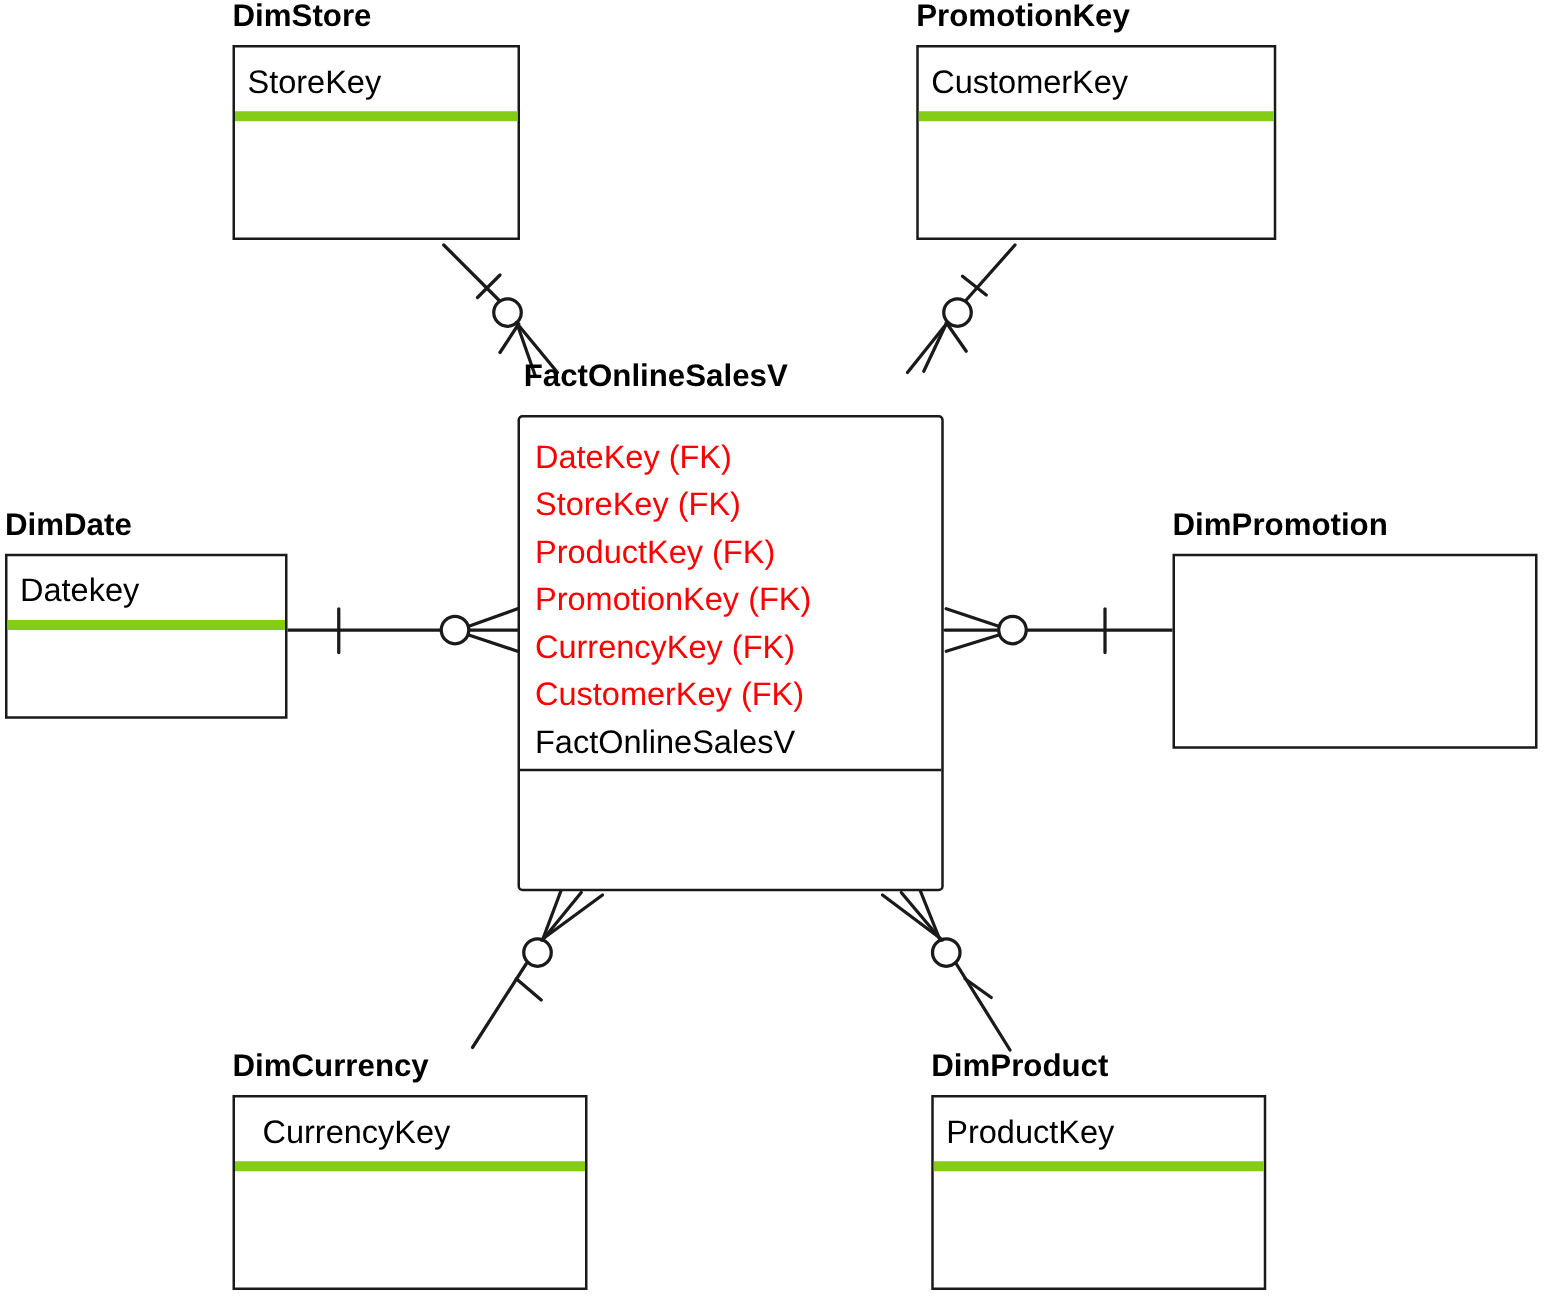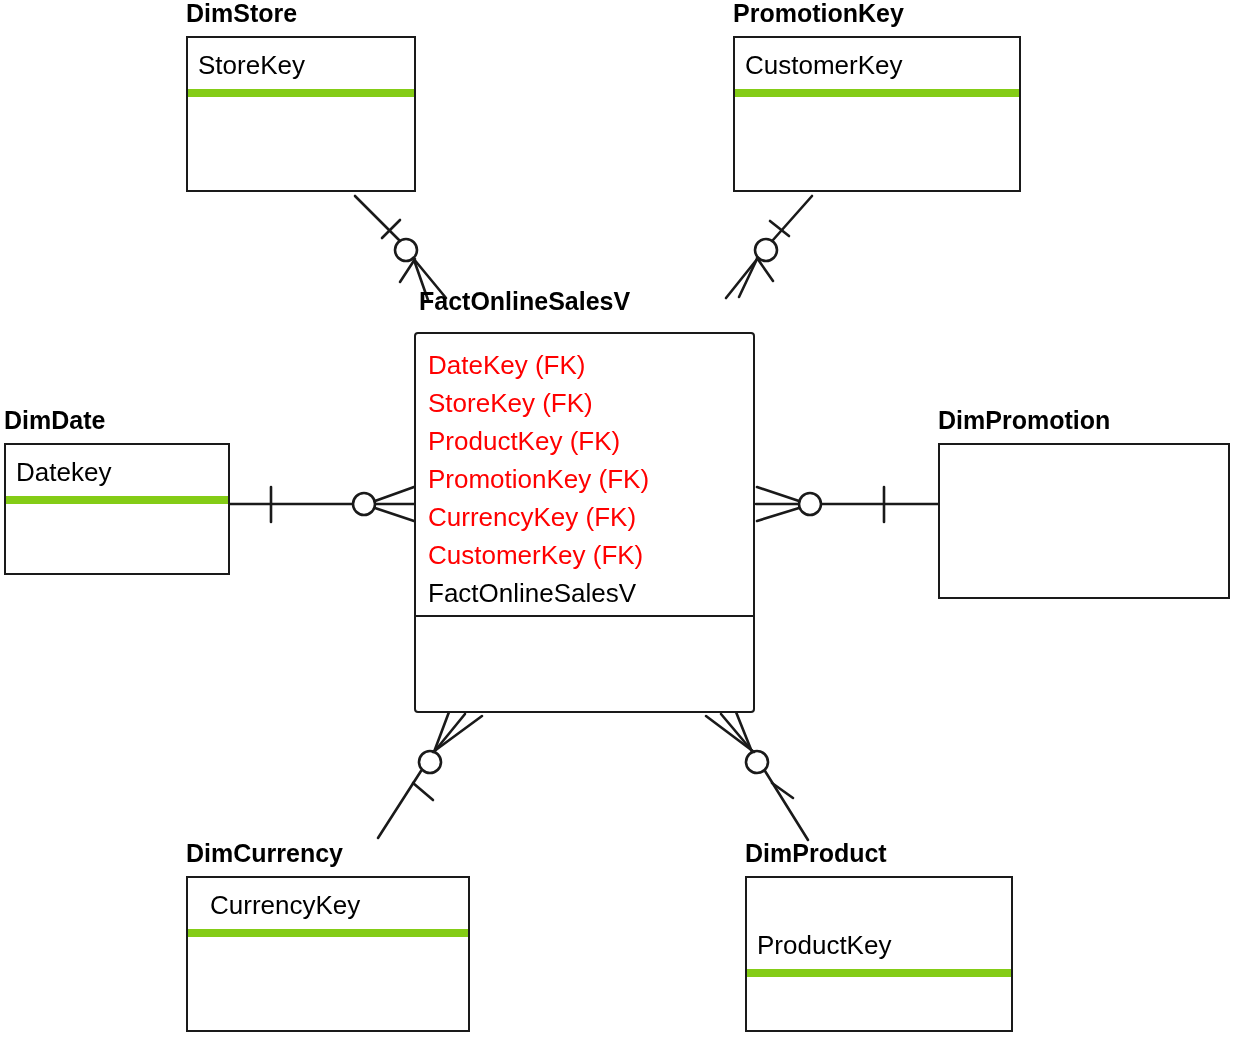--- a/index.html
+++ b/index.html
@@ -211,21 +211,21 @@
         <div class="attr" style="line-height:55px;">CurrencyKey</div>
       </div>
       <div class="attr-pane" style="height:93px;"></div>
     </div>
   </div>
 
   <div class="entity" style="left:745px; top:840px; width:300px; height:200px;">
     <div class="entity-title">DimProduct</div>
     <div class="entity-shadow" style="left:8px; top:44px; width:268px; height:156px;"></div>
     <div class="entity-box" style="left:0px; top:36px; width:268px; height:156px;">
-      <div class="attr-pane top" style="height:59px;margin-top:40px;">
+      <div class="attr-pane top" style="height:59px;">
         <div class="attr" style="line-height:55px;">ProductKey</div>
       </div>
       <div class="attr-pane" style="height:93px;"></div>
     </div>
   </div>
 
   <div class="entity" style="left:414px; top:288px; width:348px; height:432px;">
     <div class="entity-title" style="left:5px; top:0px;">FactOnlineSalesV</div>
 
     <div class="fact-shadow" style="left:8px; top:52px; width:341px; height:381px;"></div>

